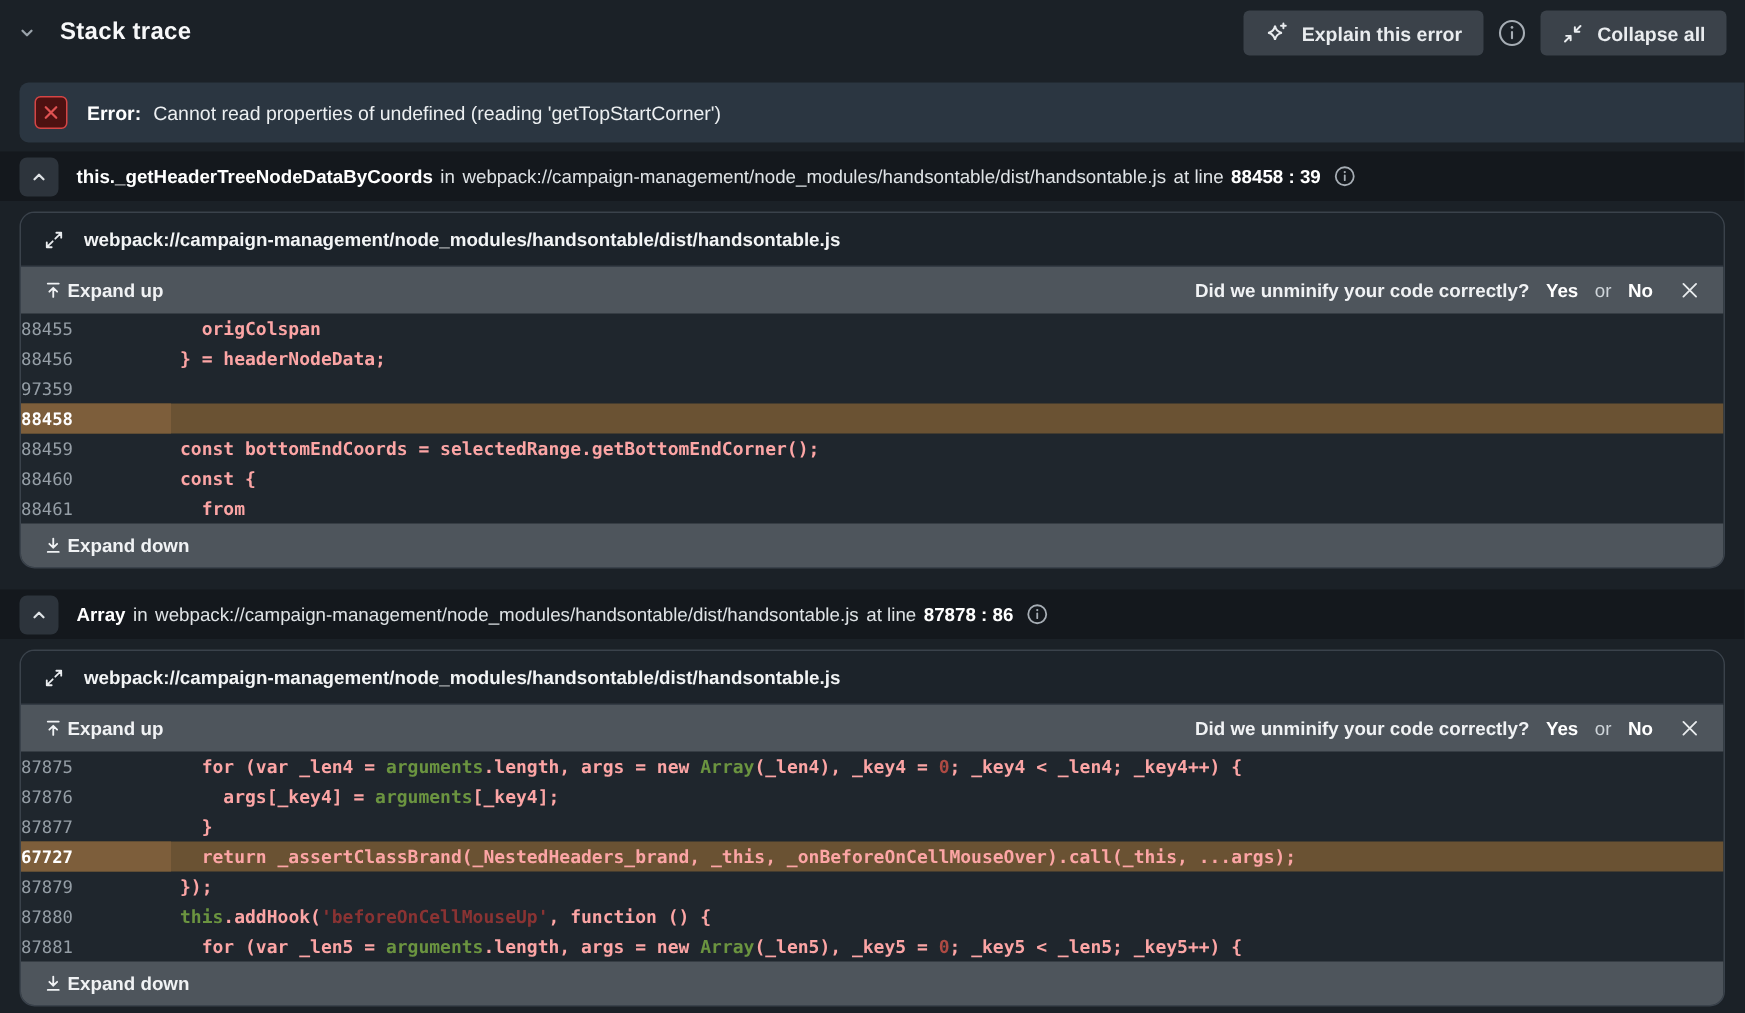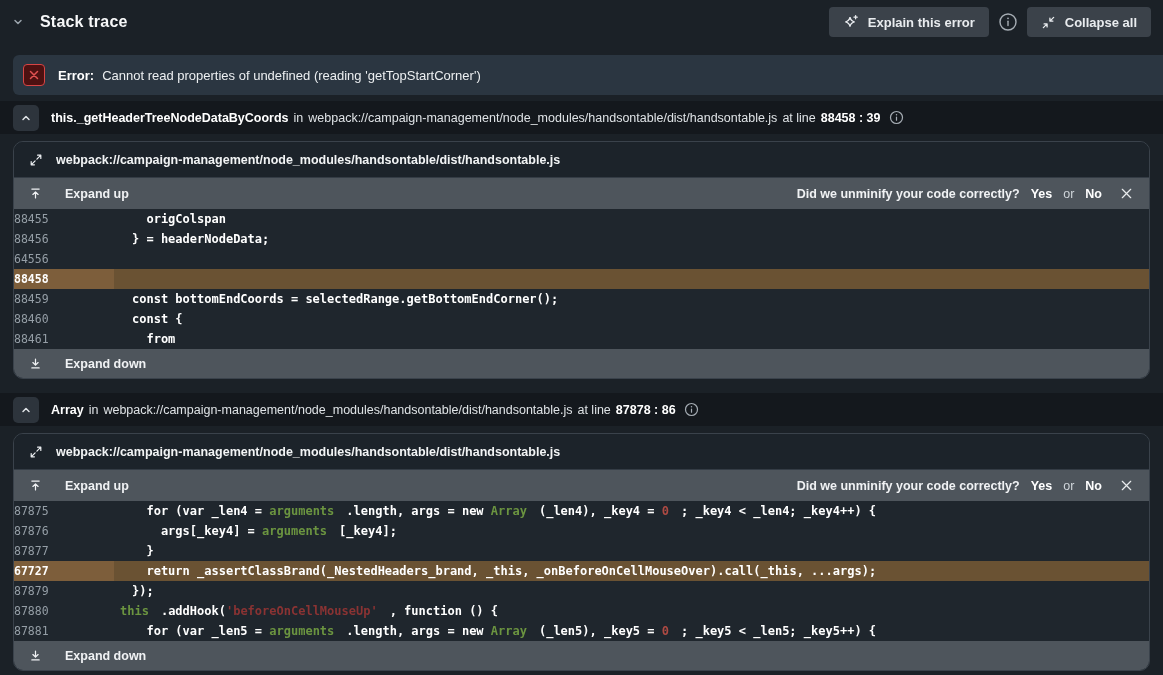--- a/index.html
+++ b/index.html
@@ -34,39 +34,39 @@
   .ft-strong { font-weight:700; color:#ffffff; }
   .ft-dim { color:#dfe3e6; }
   .ft-path { color:#dfe3e6; }
 
   
   .codebox { margin:7px 13px 0 13px; border:1px solid #3a424b; border-radius:10px;
     background:#1f262d; overflow:hidden; }
   .filehead { height:36px; background:#1c232a; border-bottom:1px solid #343c45;
     display:flex; align-items:center; gap:13px; padding:0 15px;
     font-weight:700; font-size:12.5px; color:#f2f4f5; }
-  .bar { height:31px; background:#4e555c; display:flex; align-items:center; gap:23px;
+  .bar { height:31px; background:#4e555c; display:flex; align-items:center; gap:3px;
     padding:0 15px; font-size:12.5px; font-weight:700; color:#f0f2f4; }
   .bar.bottom { height:29px; }
   .bar .right { margin-left:auto; display:flex; align-items:center; gap:11px; }
   .unminify-q { font-weight:700; color:#f0f2f4; }
   .yn { background:none; border:none; color:#ffffff; font-weight:700; font-size:12.5px;
     font-family:"Liberation Sans",sans-serif; cursor:pointer; padding:0; }
   .or { font-weight:400; color:#cfd5da; }
   .bar .x-btn { margin-left:6px; }
 
   
   .lines { font-family:"DejaVu Sans Mono", monospace; font-size:12px; }
   .code-row { display:flex; height:20px; line-height:20px; }
   .gutter { width:100px; flex:none; text-align:left; padding-right:8px; color:#959ea6;
     font-size:11.5px; }
   .code { white-space:pre; padding-left:6px; font-weight:700; color:#e7eaec; }
   .code-row.hl { background:#6a5233; }
   .code-row.hl .gutter { background:#7d5e3b; color:#ffffff; font-weight:700; }
-  .tk-p { color:#ffffff;margin-left:12px; }
+  .tk-p { color:#fca5a5; }
   .tk-b { color:#6b9440; }
   .tk-n { color:#ad4a43; }
   .tk-s { color:#8a3333; }
 
   svg { display:block; }
 </style>
 </head>
 <body>
 
 <header class="top">
@@ -169,21 +169,21 @@
   <div class="lines">
       <div class="code-row">
         <span class="gutter">88455</span>
         <span class="code"><span class="tk-p">  origColspan</span></span>
       </div>
       <div class="code-row">
         <span class="gutter">88456</span>
         <span class="code"><span class="tk-p">} = headerNodeData;</span></span>
       </div>
       <div class="code-row">
-        <span class="gutter">64556</span>
+        <span class="gutter">97359</span>
       </div>
       <div class="code-row hl">
         <span class="gutter">88458</span>
       </div>
       <div class="code-row">
         <span class="gutter">88459</span>
         <span class="code"><span class="tk-p">const bottomEndCoords = selectedRange.getBottomEndCorner();</span></span>
       </div>
       <div class="code-row">
         <span class="gutter">88460</span>

